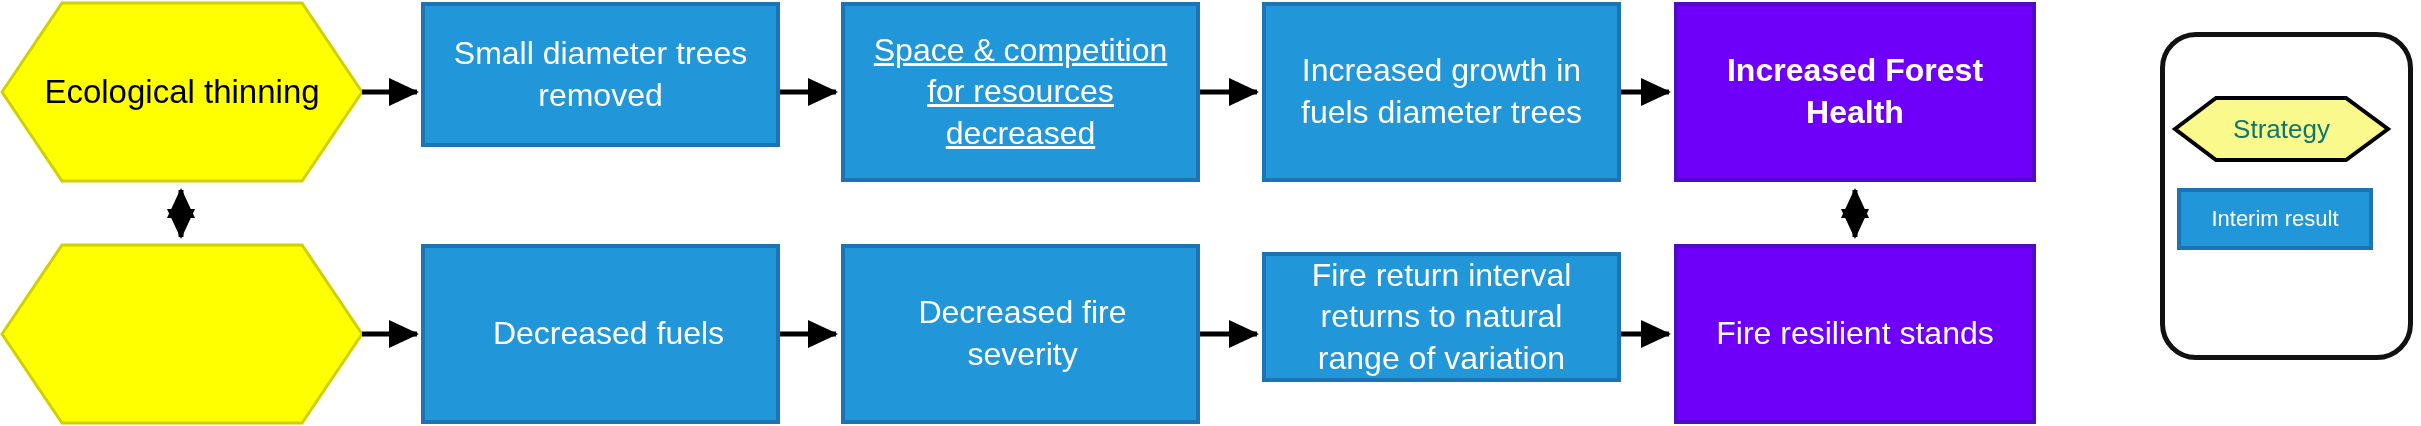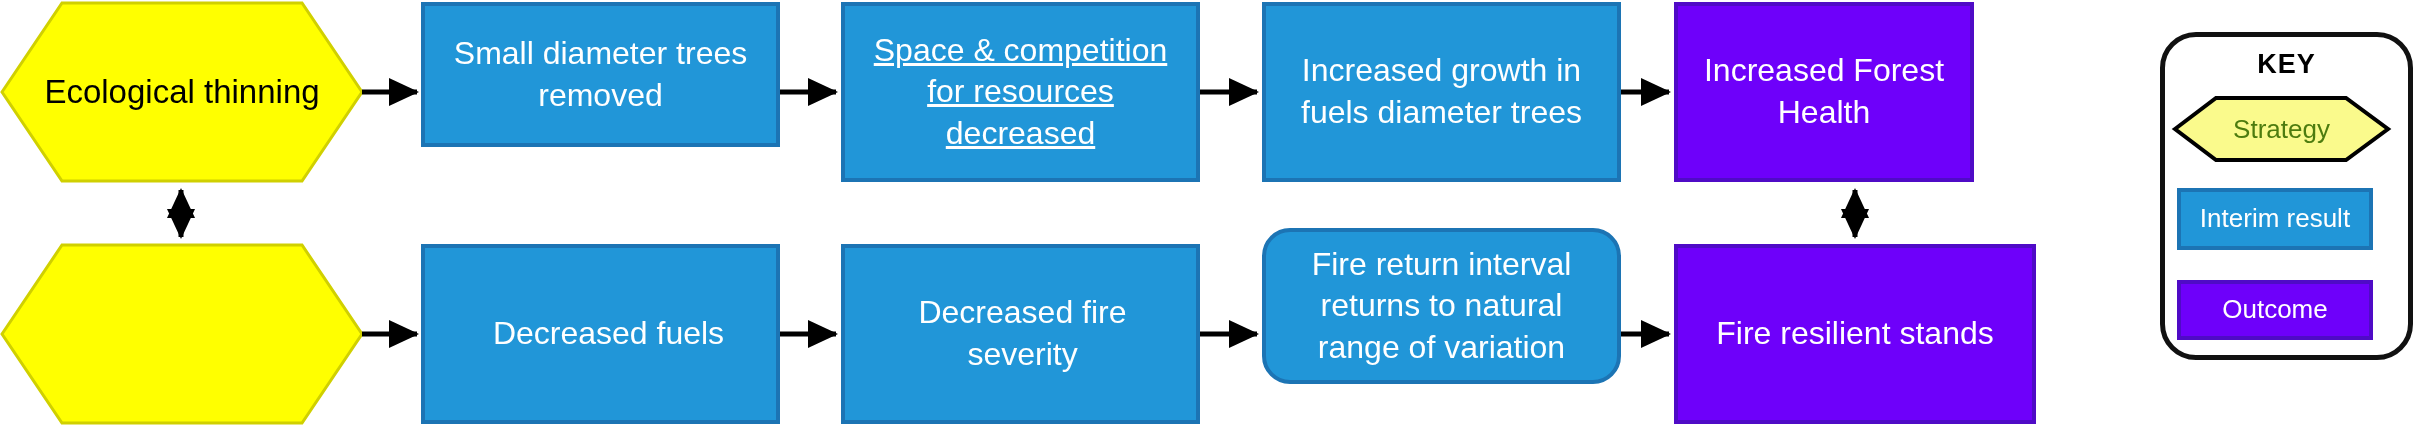--- a/index.html
+++ b/index.html
@@ -48,26 +48,26 @@
     position:absolute;left:0;top:12px;width:100%;
     text-align:center;
     font-size:27px;font-weight:bold;color:#000000;
     letter-spacing:1px;
   }
   .keynode{
     position:absolute;
     box-sizing:border-box;
     display:flex;align-items:center;justify-content:center;
     text-align:center;
-    font-size:26px;line-height:1.2;
+    font-size:22px;line-height:1.2;
   }
   .keyhexlabel{
     position:absolute;
     display:flex;align-items:center;justify-content:center;
-    font-size:26px;color:#4d7c0f;white-space:nowrap;
+    font-size:26px;color:#0f766e;white-space:nowrap;
   }
 </style>
 </head>
 <body>
 
 <div class="stage">
 
   <svg class="layer" width="2421" height="426" viewBox="0 0 2421 426">
     <defs>
       <marker id="arr" orient="auto-start-reverse" markerUnits="userSpaceOnUse" markerWidth="30" markerHeight="28" refX="28" refY="14">
@@ -90,34 +90,32 @@
 
     <line x1="181" y1="190" x2="181" y2="237" stroke="#000000" stroke-width="5" marker-start="url(#arr)" marker-end="url(#arr)"></line>
     <line x1="1855" y1="190" x2="1855" y2="237" stroke="#000000" stroke-width="5" marker-start="url(#arr)" marker-end="url(#arr)"></line>
   </svg>
 
   <div class="hexlabel" style="left:22px;top:3px;width:320px;height:178px;">Ecological thinning</div>
 
   <div class="node interim" style="left:421px;top:2px;width:359px;height:145px;">Small diameter trees removed</div>
   <div class="node interim" style="left:841px;top:2px;width:359px;height:180px;text-decoration:underline;">Space &amp; competition for resources decreased</div>
   <div class="node interim" style="left:1262px;top:2px;width:359px;height:180px;">Increased growth in fuels diameter trees</div>
-  <div class="node outcome" style="left:1674px;top:2px;width:300px;height:180px;">Increased Forest Health</div>
+  <div class="node outcome" style="left:1674px;top:2px;width:362px;height:180px;font-weight:bold;">Increased Forest Health</div>
 
   <div class="node interim" style="left:421px;top:244px;width:359px;height:180px;padding-left:28px;">Decreased fuels</div>
   <div class="node interim" style="left:841px;top:244px;width:359px;height:180px;padding-left:16px;">Decreased fire severity</div>
-  <div class="node interim" style="left:1262px;top:228px;width:359px;height:156px;border-radius:28px;">Fire return interval returns to natural range of variation</div>
+  <div class="node interim" style="left:1262px;top:252px;width:359px;height:130px;">Fire return interval returns to natural range of variation</div>
   <div class="node outcome" style="left:1674px;top:244px;width:362px;height:180px;">Fire resilient stands</div>
 
   <div class="keypanel">
-    <div class="keytitle">KEY</div>
 
     <svg class="layer" width="243" height="318" viewBox="0 0 243 318">
       <polygon points="10,92 51,61 181,61 223,92 181,123 51,123" fill="#FAFA8C" stroke="#000000" stroke-width="4"></polygon>
     </svg>
 
     <div class="keyhexlabel" style="left:10px;top:61px;width:213px;height:62px;">Strategy</div>
 
     <div class="keynode interim" style="left:12px;top:151px;width:196px;height:62px;">Interim result</div>
 
-    <div class="keynode outcome" style="left:12px;top:243px;width:196px;height:60px;">Outcome</div>
   </div>
 
 </div>
 
 </body></html>

